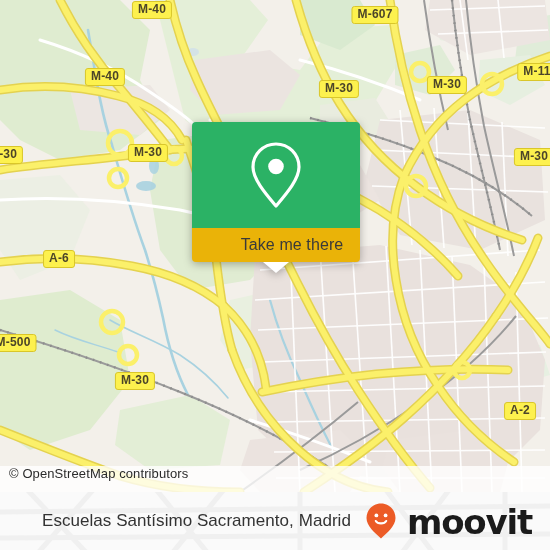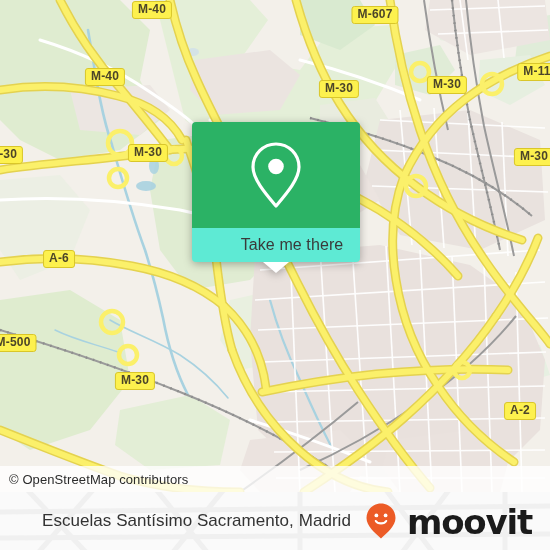--- a/index.html
+++ b/index.html
@@ -31,21 +31,21 @@
 
   
   #attribution {
     position: absolute;
     left: 0;
     top: 466px;
     width: 550px;
     height: 26px;
     background: rgba(255,255,255,0.78);
     display: flex;
-    align-items: center;
+    align-items: flex-start;
     z-index: 40;
   }
   #attribution .attr-text {
     font-size: 13px;
     color: #2b2b2b;
     padding-left: 9px;
     letter-spacing: 0.1px;
     font-family: "Liberation Sans", sans-serif;
   }
 
@@ -60,21 +60,21 @@
   }
   #popup .pop-head {
     height: 106px;
     border-radius: 4px 4px 0 0;
     display: flex;
     align-items: center;
     justify-content: center;
   }
   #popup .pop-body {
     height: 34px;
-    background: #5eead4;
+    background: #eab308;
     border-radius: 0 0 4px 4px;
     display: flex;
     align-items: center;
     justify-content: center;
     position: relative;
     padding-left: 32px;
   }
   #popup .pop-label {
     font-size: 16px;
     color: #3a3a3a;

